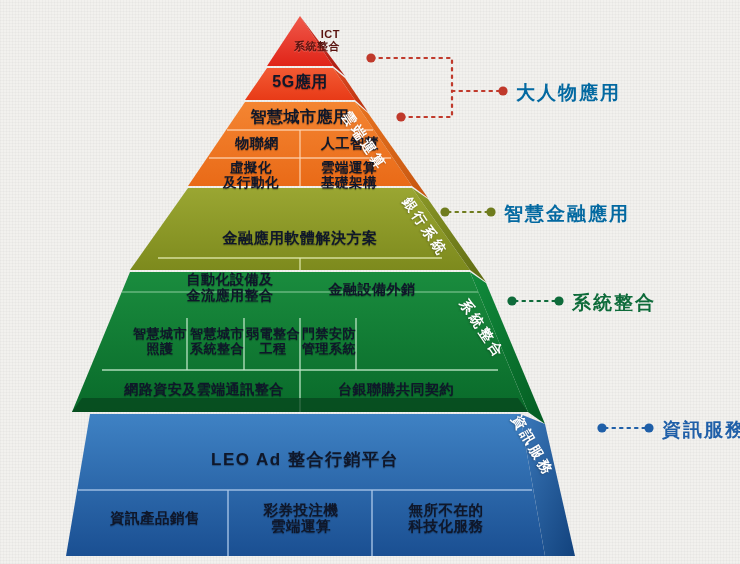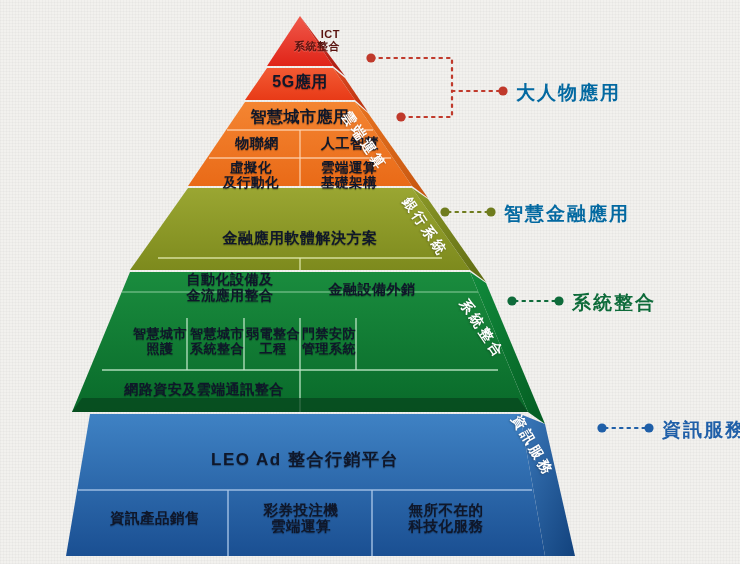--- a/index.html
+++ b/index.html
@@ -246,20 +246,23 @@
 工程</div>
   </div>
   <div class="lbl" style="left:300px; top:327px; width:58px; font-size:13px;">
     <div style="white-space:pre-line;">門禁安防
 管理系統</div>
   </div>
 
   <div class="lbl" style="left:112px; top:382px; width:184px; font-size:14px;">
     <div>網路資安及雲端通訊整合</div>
   </div>
+  <div class="lbl" style="left:304px; top:382px; width:184px; font-size:14px;">
+    <div>台銀聯購共同契約</div>
+  </div>
 
   <div class="lbl" style="left:120px; top:450px; width:370px; font-size:17px; letter-spacing:1.5px;">
     <div>LEO Ad 整合行銷平台</div>
   </div>
 
   <div class="lbl" style="left:80px; top:510px; width:150px; font-size:14.5px;">
     <div>資訊產品銷售</div>
   </div>
   <div class="lbl" style="left:230px; top:502px; width:142px; font-size:14.5px;">
     <div style="white-space:pre-line;">彩券投注機

